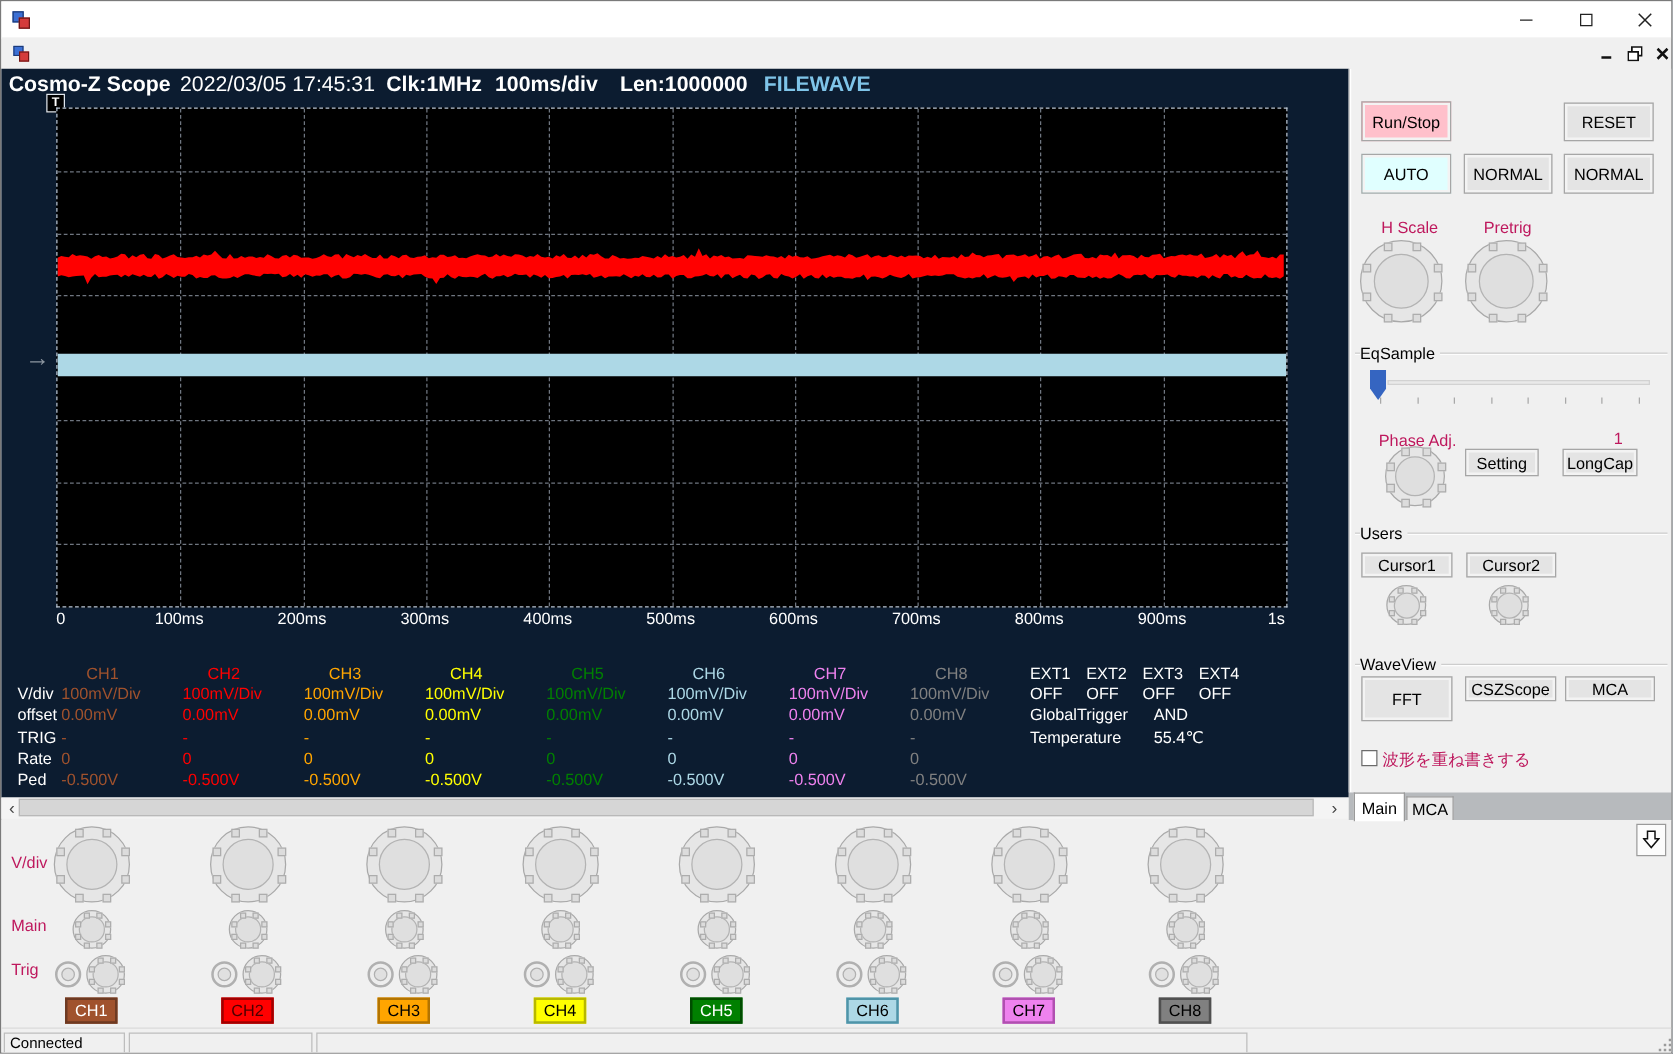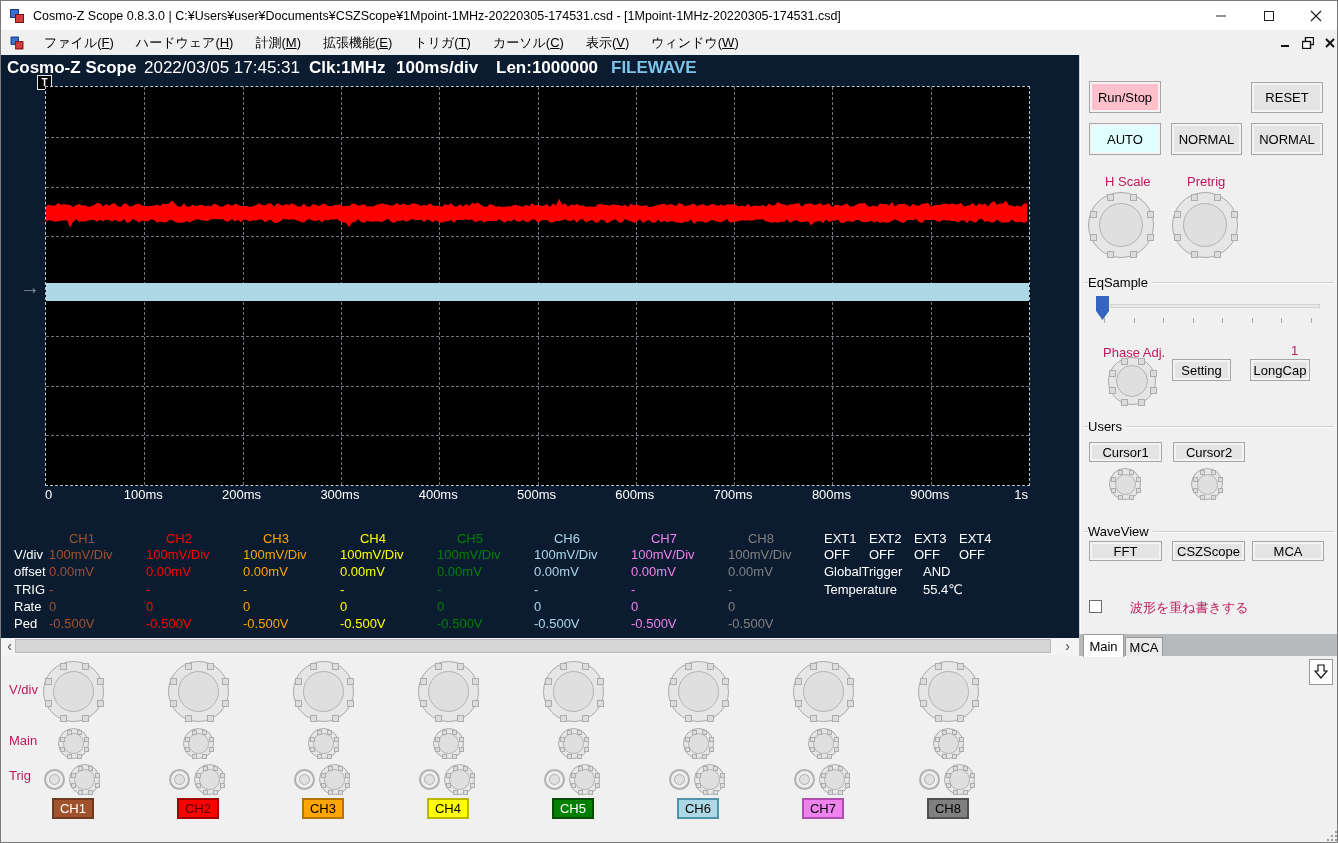--- a/index.html
+++ b/index.html
@@ -76,21 +76,20 @@
 </head>
 <body>
 
 <div class="root">
 
   <div class="titlebar">
     <div class="app-icon" style="left:8px;top:7px;">
       <div class="w1"></div>
       <div class="w2"></div>
     </div>
-    <div class="title-text">Cosmo-Z Scope 0.8.3.0 | C:¥Users¥user¥Documents¥CSZScope¥1Mpoint-1MHz-20220305-174531.csd - [1Mpoint-1MHz-20220305-174531.csd]</div>
     <div class="winbtn" style="left:1197px;">
       <svg width="12" height="12">
           <line x1="1" y1="6" x2="11" y2="6" stroke="#222" stroke-width="1"></line>
         </svg>
     </div>
     <div class="winbtn" style="left:1245px;">
       <svg width="12" height="12">
           <rect x="1.5" y="1.5" width="9" height="9" fill="none" stroke="#222" stroke-width="1"></rect>
         </svg>
     </div>
@@ -99,30 +98,20 @@
           <path d="M1,1 L11,11 M11,1 L1,11" stroke="#222" stroke-width="1.2"></path>
         </svg>
     </div>
   </div>
 
   <div class="menubar">
     <div class="app-icon" style="left:8px;top:4px;transform:scale(0.9);">
       <div class="w1"></div>
       <div class="w2"></div>
     </div>
-    <div id="menu-items">
-        <div class="menu-item">ファイル(<u>F</u>)</div>
-        <div class="menu-item">ハードウェア(<u>H</u>)</div>
-        <div class="menu-item">計測(<u>M</u>)</div>
-        <div class="menu-item">拡張機能(<u>E</u>)</div>
-        <div class="menu-item">トリガ(<u>T</u>)</div>
-        <div class="menu-item">カーソル(<u>C</u>)</div>
-        <div class="menu-item">表示(<u>V</u>)</div>
-        <div class="menu-item">ウィンドウ(<u>W</u>)</div>
-      </div>
     <div class="mdi-ctl" style="left:1276px;">
       <svg width="10" height="10">
           <rect x="0" y="7" width="8" height="2" fill="#111"></rect>
         </svg>
     </div>
     <div class="mdi-ctl" style="left:1298px;">
       <svg width="12" height="12">
         <rect x="3.5" y="0.5" width="8" height="7" fill="#fff" stroke="#111" stroke-width="1.4"></rect>
         <rect x="0.5" y="4.5" width="8" height="7" fill="#fff" stroke="#111" stroke-width="1.4"></rect>
       </svg>
@@ -282,26 +271,26 @@
 
     <div class="sect-line" style="left:4px;top:371px;width:250px;"></div>
     <div class="grp-label" style="left:8px;top:364px;">Users</div>
     <div class="btn" style="left:9px;top:387px;width:73px;height:20px;">Cursor1</div>
     <div class="btn" style="left:93px;top:387px;width:72px;height:20px;">Cursor2</div>
     <div class="knob-slot"></div>
     <div class="knob-slot"></div>
 
     <div class="sect-line" style="left:4px;top:476px;width:250px;"></div>
     <div class="grp-label" style="left:8px;top:469px;">WaveView</div>
-    <div class="btn" style="left:9px;top:486px;width:73px;height:20px;">FFT</div>
+    <div class="btn" style="left:9px;top:486px;width:73px;height:36px;">FFT</div>
     <div class="btn" style="left:92px;top:486px;width:73px;height:20px;">CSZScope</div>
     <div class="btn" style="left:172px;top:486px;width:72px;height:20px;">MCA</div>
 
     <div class="checkbox" style="left:9px;top:545px;"></div>
-    <div class="lbl" style="left:26px;top:544px;margin-left:24px;">波形を重ね書きする</div>
+    <div class="lbl" style="left:26px;top:544px;">波形を重ね書きする</div>
   <div class="knob" style="left: 8px; top: 137px; width: 66px; height: 66px;">
         <div class="knob-inner"></div>
         <div class="knob-notch" style="left: 58.1403px; top: 41.3632px; width: 7px; height: 7px;"></div>
         <div class="knob-notch" style="left: 41.3632px; top: 58.1403px; width: 7px; height: 7px;"></div>
         <div class="knob-notch" style="left: 17.6368px; top: 58.1403px; width: 7px; height: 7px;"></div>
         <div class="knob-notch" style="left: 0.859734px; top: 41.3632px; width: 7px; height: 7px;"></div>
         <div class="knob-notch" style="left: 0.859734px; top: 17.6368px; width: 7px; height: 7px;"></div>
         <div class="knob-notch" style="left: 17.6368px; top: 0.859734px; width: 7px; height: 7px;"></div>
         <div class="knob-notch" style="left: 41.3632px; top: 0.859734px; width: 7px; height: 7px;"></div>
         <div class="knob-notch" style="left: 58.1403px; top: 17.6368px; width: 7px; height: 7px;"></div>
@@ -665,15 +654,20 @@
         <div class="knob-notch" style="left: 7.83377px; top: 25.4724px; width: 5px; height: 5px;"></div>
         <div class="knob-notch" style="left: 0.527626px; top: 18.1662px; width: 5px; height: 5px;"></div>
         <div class="knob-notch" style="left: 0.527626px; top: 7.83377px; width: 5px; height: 5px;"></div>
         <div class="knob-notch" style="left: 7.83377px; top: 0.527626px; width: 5px; height: 5px;"></div>
         <div class="knob-notch" style="left: 18.1662px; top: 0.527626px; width: 5px; height: 5px;"></div>
         <div class="knob-notch" style="left: 25.4724px; top: 7.83377px; width: 5px; height: 5px;"></div>
       </div>
       <div class="chbtn" style="left: 926px; top: 142px; background: rgb(128, 128, 128); color: rgb(0, 0, 0); border: 2px solid rgb(80, 80, 80);">CH8</div>
     </div>
 
+  <div class="statusbar" id="statusbar">
+      <div class="status-panel" style="left: 2px; width: 97px;">Connected</div>
+      <div class="status-panel" style="left: 102px; width: 147px;"></div>
+      <div class="status-panel" style="left: 252px; width: 745px;"></div>
+    </div>
   <div class="grip"></div>
 
 </div>
 
 </body></html>

